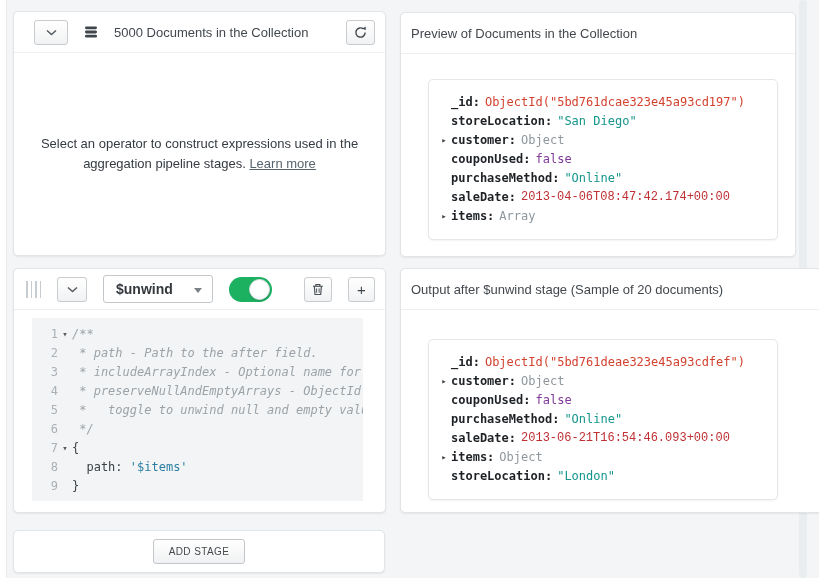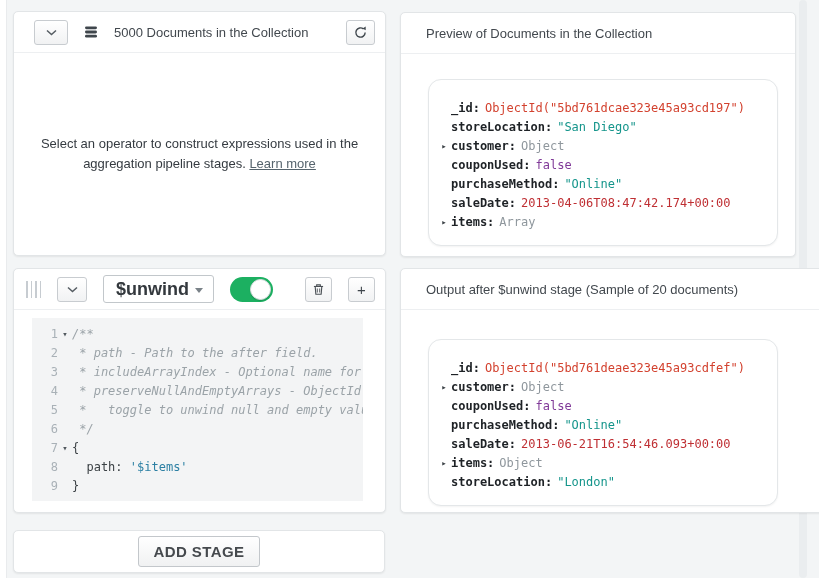--- a/index.html
+++ b/index.html
@@ -30,21 +30,21 @@
                      display:flex; align-items:center; justify-content:center; }
   #preview-card    { left: 400px; top: 12px;  width: 396px; height: 245px; }
   #output-card     { left: 400px; top: 268px; width: 444px; height: 245px; }
 
   .card-header {
     height: 41px; border-bottom: 1px solid #edeff1;
     display: flex; align-items: center; gap: 16px; padding: 0 10px; justify-content: center;
   }
   .panel-header {
     height: 41px; border-bottom: 1px solid #edeff1;
-    display: flex; align-items: center; padding: 0 25px;
+    display: flex; align-items: center; padding: 0 10px;
     font-size: 13px; color: #42484e;
   }
   .hdr-title { font-size: 13px; color: #42484e; }
   .spacer { flex: 1; }
 
   .icon-btn {
     display: inline-flex; align-items: center; justify-content: center;
     height: 25px; min-width: 30px; padding: 0 7px;
     background: linear-gradient(#ffffff, #f1f2f3);
     border: 1px solid #c8ccd0; border-radius: 3px; cursor: pointer;
@@ -55,21 +55,21 @@
 
   
   .drag-handle { display: flex; gap: 3px; height: 17px; align-items: stretch; margin-left: 2px; cursor: grab; }
   .drag-handle i { width: 1.5px; background: #c7ccd1; }
 
   
   .op-select {
     position: relative; width: 112px; height: 28px;
     background: #fff; border: 1px solid #c2c7cb; border-radius: 3px;
     display: flex; align-items: center; padding: 0 24px 0 12px;
-    font-size: 18px; font-weight: 700; color: #33383d; cursor: pointer;
+    font-size: 14px; font-weight: 700; color: #33383d; cursor: pointer;
   }
   .op-select .caret {
     position: absolute; right: 10px; top: 12px; width: 0; height: 0;
     border-left: 4.5px solid transparent; border-right: 4.5px solid transparent;
     border-top: 5px solid #7a8288;
   }
 
   
   .toggle {
     position: relative; width: 43px; height: 25px; border-radius: 13px;
@@ -100,41 +100,41 @@
   .gutter { width: 20px; text-align: right; color: #a9b1b7; flex: 0 0 auto; }
   .foldcol { width: 14px; text-align: center; color: #51585e; font-size: 9px; flex: 0 0 auto; }
   .code { color: #3b4145; }
   .code .comment { color: var(--editor-comment, #9ba3a8); font-style: italic; }
   .code .string  { color: var(--editor-string, #2b7fa3); }
   .code .plain   { color: #3b4145; }
 
   
   .doc-card {
     position: absolute; left: 27px; width: 350px;
-    background: #fff; border: 1px solid #e4e7e9; border-radius: 13px;
+    background: #fff; border: 1px solid #e4e7e9; border-radius: 5px;
     box-shadow: 0 1px 2px rgba(0,0,0,.05);
-    padding: 19px 8px 13px 8px;
+    padding: 13px 8px 13px 8px;
     font-family: "DejaVu Sans Mono", "Liberation Mono", monospace;
     font-size: 12px;
   }
   #preview-doc { top: 66px; }
   #output-doc  { top: 70px; }
   .doc-row { display: flex; line-height: 19px; white-space: pre; }
   .doc-arrow { width: 14px; flex: 0 0 auto; text-align: center; font-size: 9px;
                color: #3c4247; line-height: 19px; cursor: pointer; }
   .doc-key { font-weight: 700; color: var(--key, #1e2226); margin-right: 5px; }
   .doc-value.objectid { color: var(--objectid, #d3422f); }
   .doc-value.string   { color: var(--string, #15958b); }
   .doc-value.boolean  { color: var(--boolean, #803a98); }
-  .doc-value.date     { color: var(--date, #bf2f33); }
+  .doc-value.date     { color: var(--date, #bf2f33); font-family: Liberation Mono, monospace; }
   .doc-value.object   { color: var(--object-ref, #8f979d); }
 
   
   .add-stage-btn {
-    padding: 6px 15px; font-size: 15px; font-weight: 700; letter-spacing: .4px;
+    padding: 6px 15px; font-size: 10px; font-weight: 400; letter-spacing: .4px;
     color: #45494d; background: linear-gradient(#ffffff, #f0f1f2);
     border: 1px solid #c3c7cb; border-radius: 3px; cursor: pointer;
     font-family: "Liberation Sans", sans-serif;
   }
   svg { display: block; }
 </style>
 </head>
 <body>
 
 <div class="left-sliver"></div>

